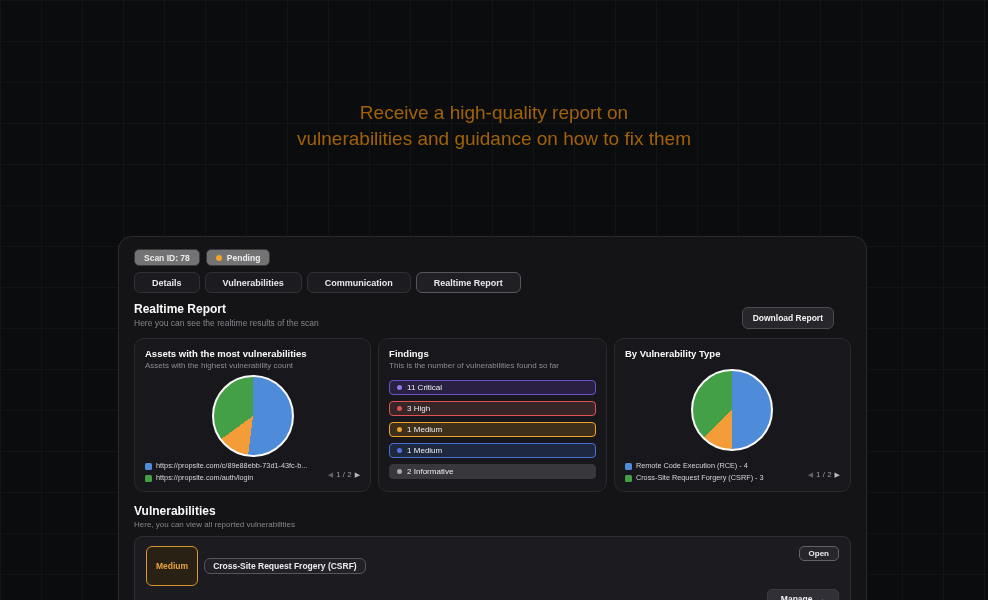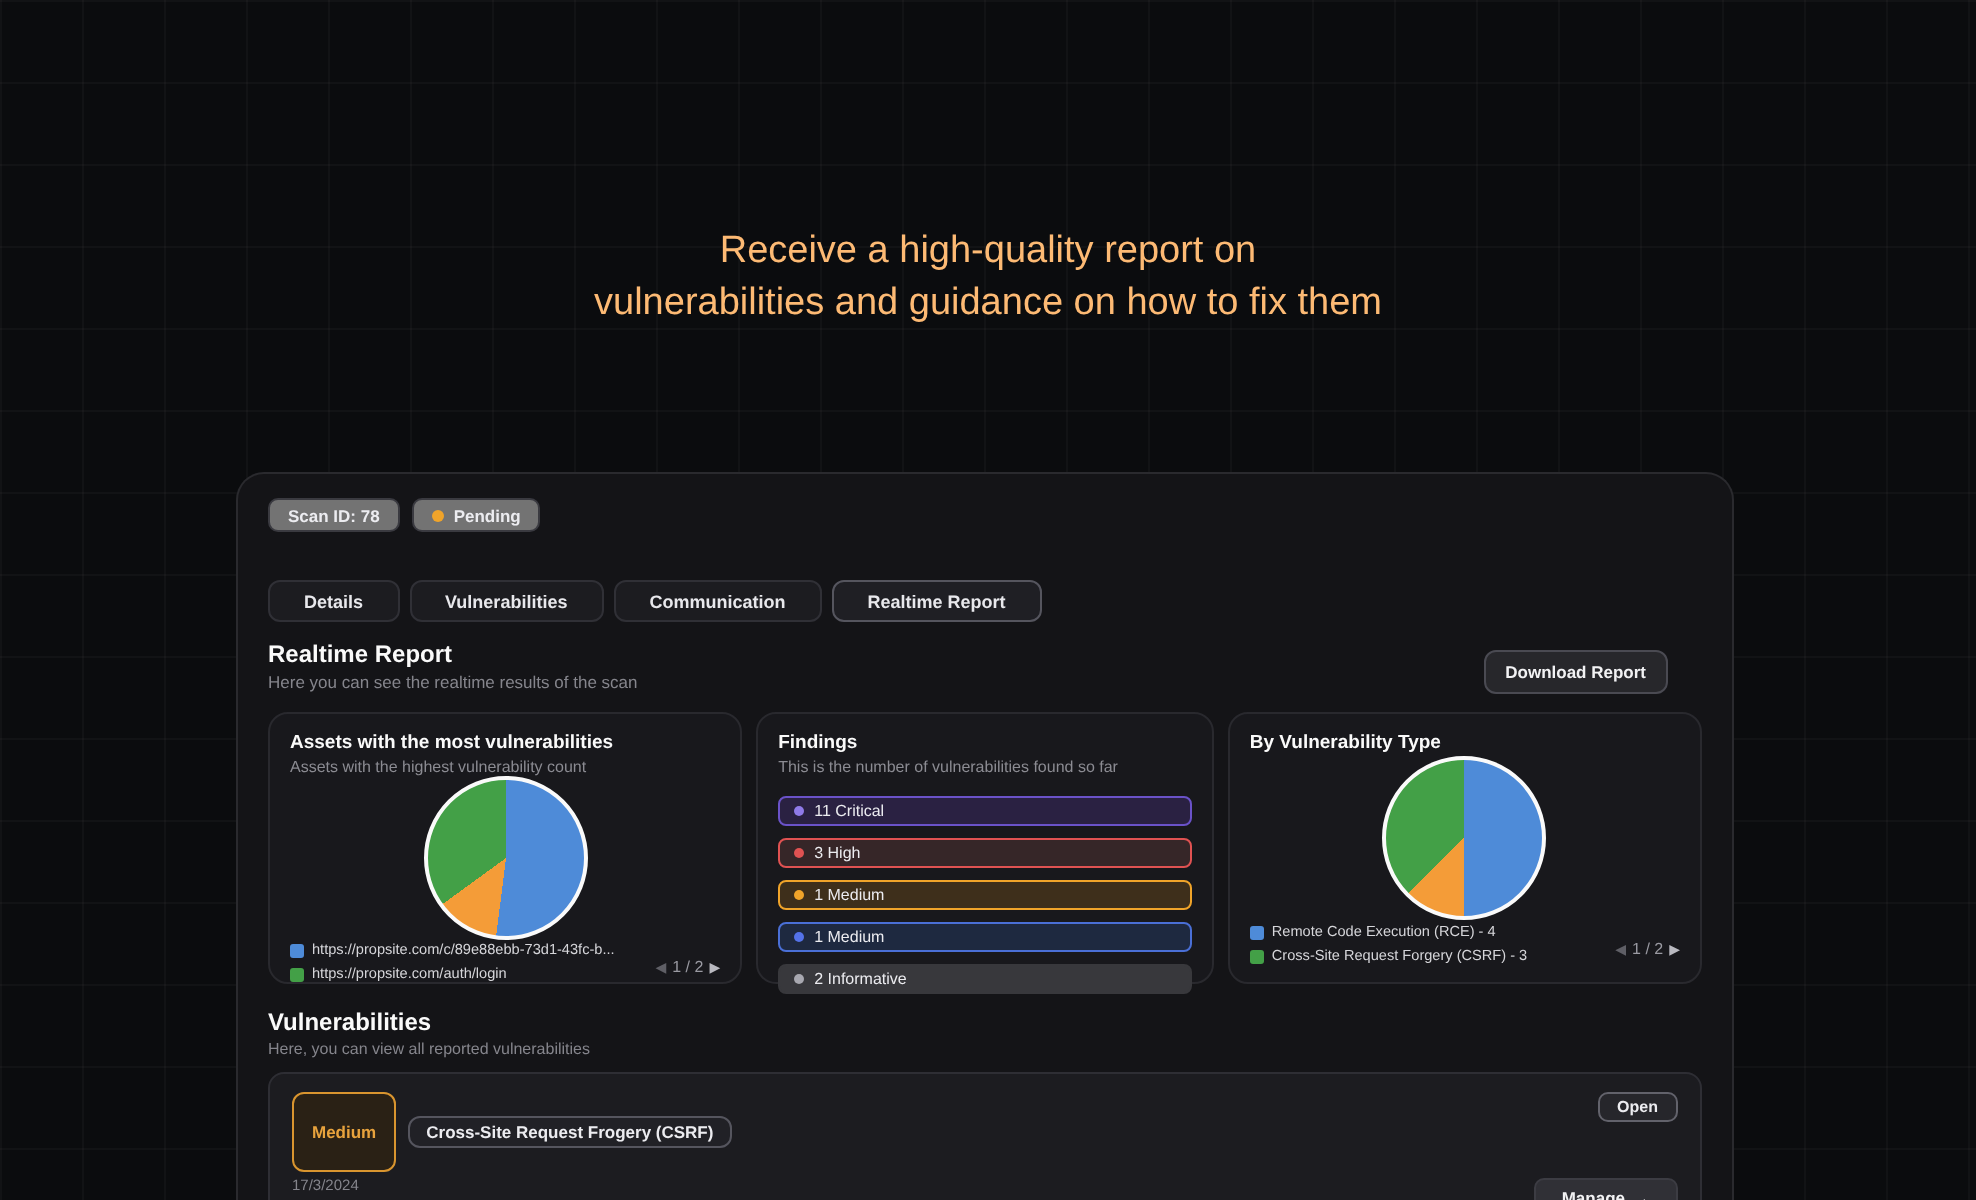--- a/index.html
+++ b/index.html
@@ -14,21 +14,21 @@
   .bg-grid {
     position: absolute; inset: 0;
     background-image:
       linear-gradient(rgba(255,255,255,0.028) 1px, transparent 1px),
       linear-gradient(90deg, rgba(255,255,255,0.028) 1px, transparent 1px);
     background-size: 41px 41px;
   }
   
   .hero { position: relative; text-align: center; padding-top: 100px; z-index: 2; }
   .hero h1 { font-size: 33px; font-weight: 500; letter-spacing: 0.2px; color: #fafafa; }
-  .hero .sub { margin-top: 13px; font-size: 19px; line-height: 1.38; color: #fdba74; font-weight: 400; }
+  .hero .sub { font-size: 19px; line-height: 1.38; color: #a16207; font-weight: 400; }
   
   .panel {
     position: absolute; left: 118px; top: 236px; width: 749px; height: 365px;
     background: #141417;
     border: 1px solid #2a2a2e; border-bottom: none;
     border-radius: 14px 14px 0 0;
     padding: 12px 15px;
     z-index: 3;
   }
   .badge-row { display: flex; gap: 6px; align-items: center; }
@@ -37,36 +37,36 @@
     height: 17px; padding: 0 9px;
     background: #737373; border: 1px solid #3a3a40; border-radius: 5px;
     font-size: 8.5px; color: #ececf0; font-weight: 600;
   }
   .chip .dot { width: 6px; height: 6px; border-radius: 50%; background: #f0a42a; }
   .tab-row { display: flex; gap: 5px; margin-top: 6px; }
   .tab {
     display: inline-flex; align-items: center; justify-content: center;
     height: 21px; padding: 0 17px;
     background: #1c1c20; border: 1px solid #303036; border-radius: 6px;
-    font-size: 9px; color: #e8e8ec; font-weight: 600; cursor: pointer; margin-top: 18px;
+    font-size: 9px; color: #e8e8ec; font-weight: 600; cursor: pointer;
   }
   .tab.active { border-color: #55555e; background: #1f1f24; }
   .section-head { position: relative; margin-top: 9px; }
   .section-head h2 { font-size: 12px; font-weight: 700; color: #fafafa; }
   .section-head .desc { margin-top: 2px; font-size: 8.5px; color: #85858c; }
   .download-btn {
     position: absolute; right: 17px; top: 5px;
     padding: 5px 10px;
     background: #27272b; border: 1px solid #4a4a52; border-radius: 6px;
     font-size: 8.5px; color: #f2f2f4; font-weight: 600; cursor: pointer;
   }
   
   .cards { display: grid; grid-template-columns: 1fr 0.965fr 1fr; gap: 7px; margin-top: 10px; }
   .card {
-    height: 136px; background: #18181c; border: 1px solid #29292e; border-radius: 10px;
+    height: 154px; background: #18181c; border: 1px solid #29292e; border-radius: 10px;
     padding: 9px 10px; display: flex; flex-direction: column;
   }
   .card h3 { font-size: 9.5px; font-weight: 700; color: #fafafa; }
   .card .card-sub { margin-top: 2px; font-size: 8px; color: #8b8b92; }
   .pie-wrap { flex: 1; display: flex; align-items: center; justify-content: center; }
   .pie {
     width: 82px; height: 82px; border-radius: 50%;
     border: 2px solid #fafafa;
   }
   .card-footer { display: flex; align-items: flex-end; justify-content: space-between; }
@@ -238,20 +238,19 @@
     <h2>Vulnerabilities</h2>
     <div class="desc">Here, you can view all reported vulnerabilities</div>
   </div>
 
   <div class="vuln-card">
     <div class="vuln-badges">
       <span class="sev-badge">Medium</span>
       <span class="type-badge">Cross-Site Request Frogery (CSRF)</span>
     </div>
     <span class="open-badge">Open</span>
-    <div class="vuln-date">17/3/2024</div>
     <button class="manage-btn">
       <span>Manage</span>
       <span>→</span>
     </button>
   </div>
 
 </section>
 
 </body></html>

